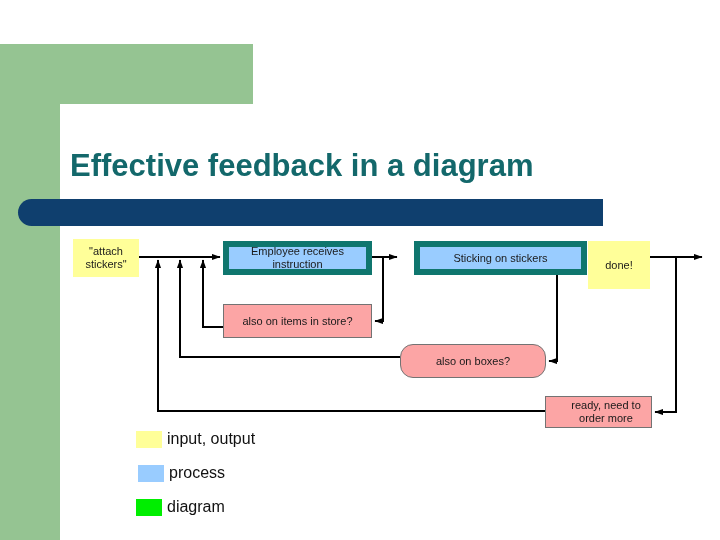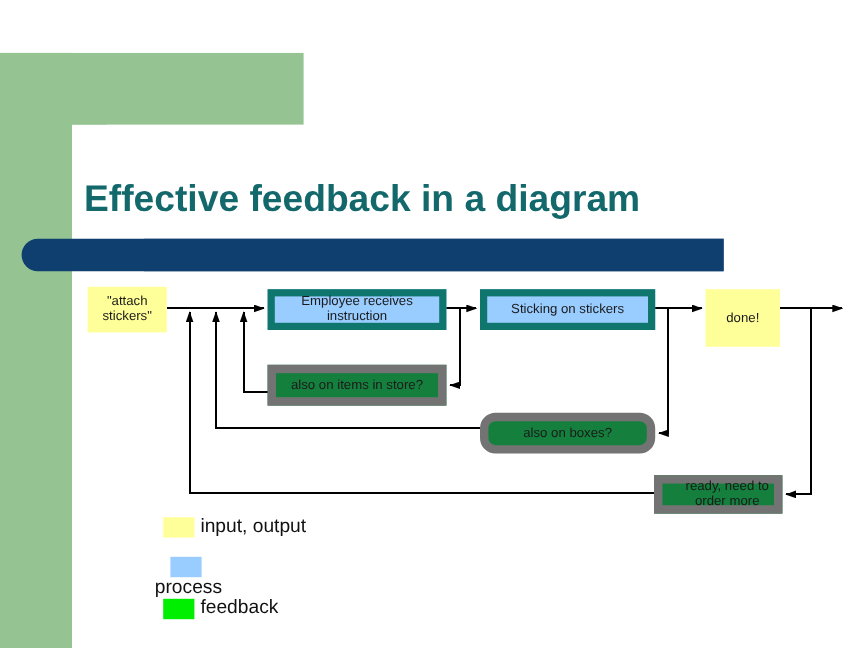--- a/index.html
+++ b/index.html
@@ -74,21 +74,21 @@
     align-items: center;
     justify-content: center;
     text-align: center;
     font-size: 11px;
     line-height: 13px;
     color: #1a1a1a;
     font-family: "Liberation Sans", sans-serif;
   }
   .node.io      { background: #ffff99; border: none; }
   .node.process { background: #99ccff; border: 6px solid #0f766e; }
-  .node.feedback{ background: #15803d; border: 7px solid #737373; }
+  .node.feedback{ background: #fca5a5; border: 1px solid #737373; }
 
   
   .legend-item {
     position: absolute;
     display: flex;
     align-items: center;
   }
   .legend-swatch {
     width: 26px; height: 17px;
     display: inline-block;
@@ -146,21 +146,21 @@
   </svg>
 
   <div class="node io" style="left:73px; top:195px; width:66px; height:38px;">
     <span>"attach stickers"</span>
   </div>
 
   <div class="node process" style="left:223px; top:197px; width:149px; height:34px;">
     <span>Employee receives instruction</span>
   </div>
 
-  <div class="node process" style="left:400px; top:197px; width:146px; height:34px;">
+  <div class="node process" style="left:414px; top:197px; width:173px; height:34px;">
     <span>Sticking on stickers</span>
   </div>
 
   <div class="node io" style="left:588px; top:197px; width:62px; height:48px;">
     <span>done!</span>
   </div>
 
   <div class="node feedback" style="left:223px; top:260px; width:149px; height:34px;">
     <span>also on items in store?</span>
   </div>
@@ -171,23 +171,23 @@
 
   <div class="node feedback" style="left:545px; top:352px; width:107px; height:32px;padding-left:15px;">
     <span>ready, need to order more</span>
   </div>
 
   <div class="legend-item" style="left:136px; top:386px;">
     <span class="legend-swatch" style="background:#ffff99;"></span>
     <span class="legend-label">input, output</span>
   </div>
 
-  <div class="legend-item" style="left:124px; top:420px;flex-direction:column;">
+  <div class="legend-item" style="left:138px; top:420px;">
     <span class="legend-swatch" style="background:#99ccff;"></span>
     <span class="legend-label">process</span>
   </div>
 
   <div class="legend-item" style="left:136px; top:454px;">
     <span class="legend-swatch" style="background:#00ee00;"></span>
-    <span class="legend-label">feedback</span>
+    <span class="legend-label">diagram</span>
   </div>
 
 </div>
 
 </body></html>

